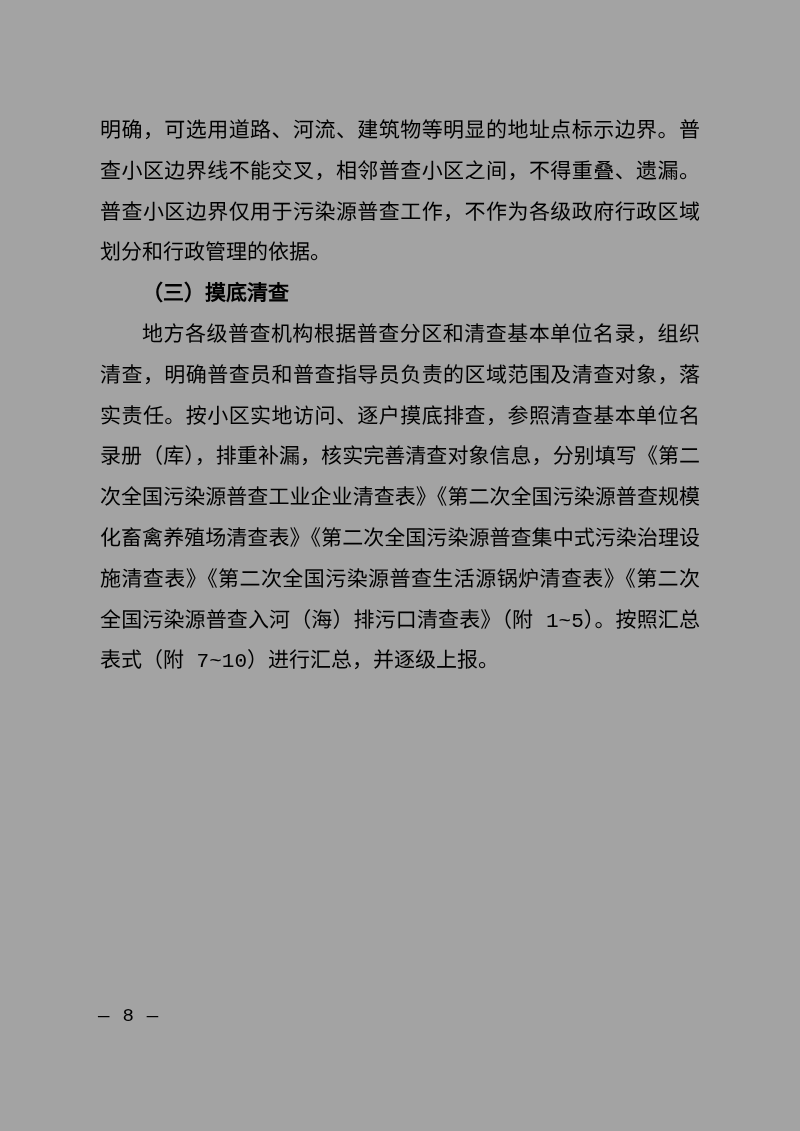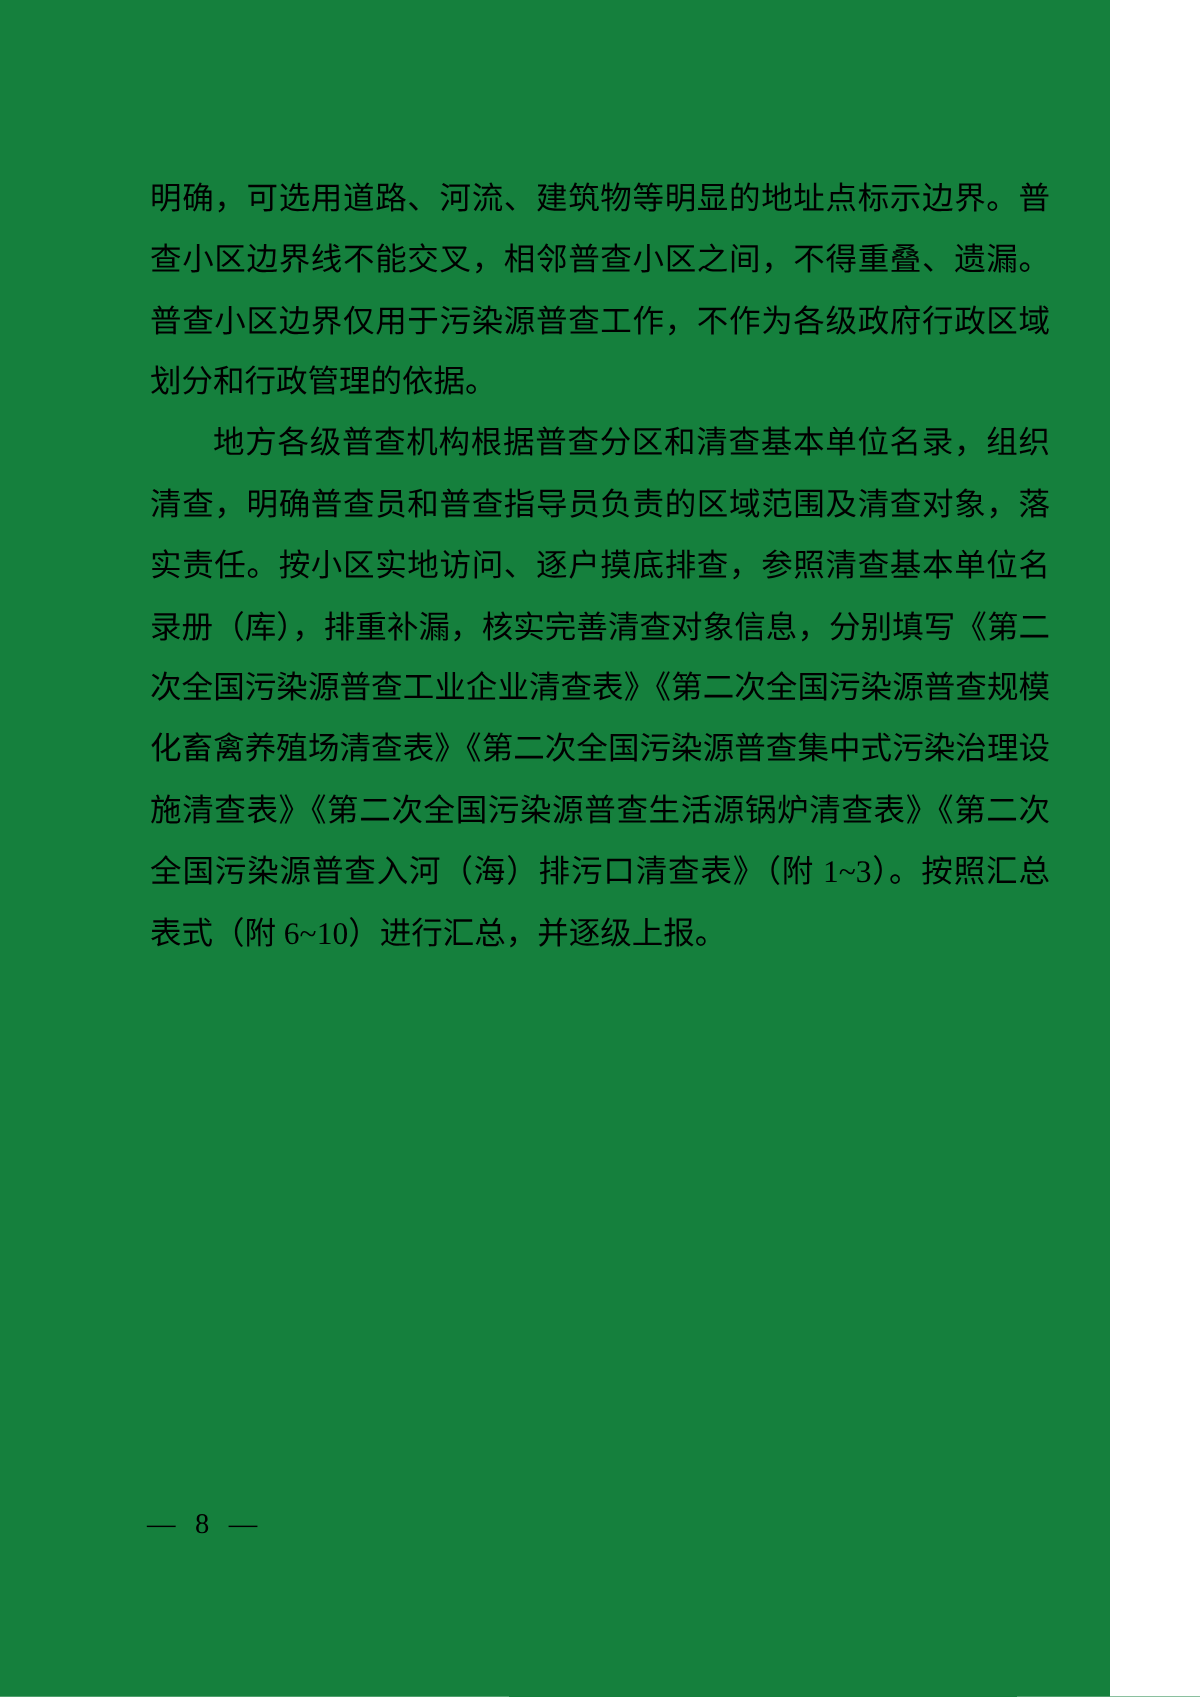--- a/index.html
+++ b/index.html
@@ -1,24 +1,24 @@
 <!DOCTYPE html>
 <html lang="zh-CN"><head>
 <meta charset="utf-8">
 <style>
   * { margin: 0; padding: 0; box-sizing: border-box; }
   html, body { width: 800px; height: 1131px; }
   body { background: #ffffff; }
   .page {
     position: relative;
-    width: 740px;
+    width: 800px;
     height: 1131px;
-    background: #15803d;
+    background: #a3a3a3;
     overflow: hidden;
-    font-family: Liberation Serif, serif;
+    font-family: Liberation Mono, monospace;
     color: #000000;
   }
   .text-block {
     position: absolute;
     left: 100px;
     top: 112px;
     width: 600px;
     font-size: 21px;
     line-height: 40.8px;
     text-align: justify;
@@ -49,22 +49,23 @@
 </head>
 <body>
 
 <div class="page">
 
   <div class="text-block">
 
     <p class="para-no-indent">明确，可选用道路、河流、建筑物等明显的地址点标示边界。普查小区边界线不能交叉，相邻普查小区之间，不得重叠、遗漏。普查小区边界仅用于污染源普查工作，不作为各级政府行政区域划分和行政管理的依据。</p>
 
 
+    <h3 class="section-heading">（三）摸底清查</h3>
 
-    <p class="para-indent">地方各级普查机构根据普查分区和清查基本单位名录，组织清查，明确普查员和普查指导员负责的区域范围及清查对象，落实责任。按小区实地访问、逐户摸底排查，参照清查基本单位名录册（库），排重补漏，核实完善清查对象信息，分别填写《第二次全国污染源普查工业企业清查表》《第二次全国污染源普查规模化畜禽养殖场清查表》《第二次全国污染源普查集中式污染治理设施清查表》《第二次全国污染源普查生活源锅炉清查表》《第二次全国污染源普查入河（海）排污口清查表》（附 1~3）。按照汇总表式（附 6~10）进行汇总，并逐级上报。</p>
+    <p class="para-indent">地方各级普查机构根据普查分区和清查基本单位名录，组织清查，明确普查员和普查指导员负责的区域范围及清查对象，落实责任。按小区实地访问、逐户摸底排查，参照清查基本单位名录册（库），排重补漏，核实完善清查对象信息，分别填写《第二次全国污染源普查工业企业清查表》《第二次全国污染源普查规模化畜禽养殖场清查表》《第二次全国污染源普查集中式污染治理设施清查表》《第二次全国污染源普查生活源锅炉清查表》《第二次全国污染源普查入河（海）排污口清查表》（附 1~5）。按照汇总表式（附 7~10）进行汇总，并逐级上报。</p>
 
 
   </div>
 
   <div class="page-footer">
     <span class="dash">—</span><span class="page-num">8</span><span class="dash">—</span>
   </div>
 
 </div>
 

